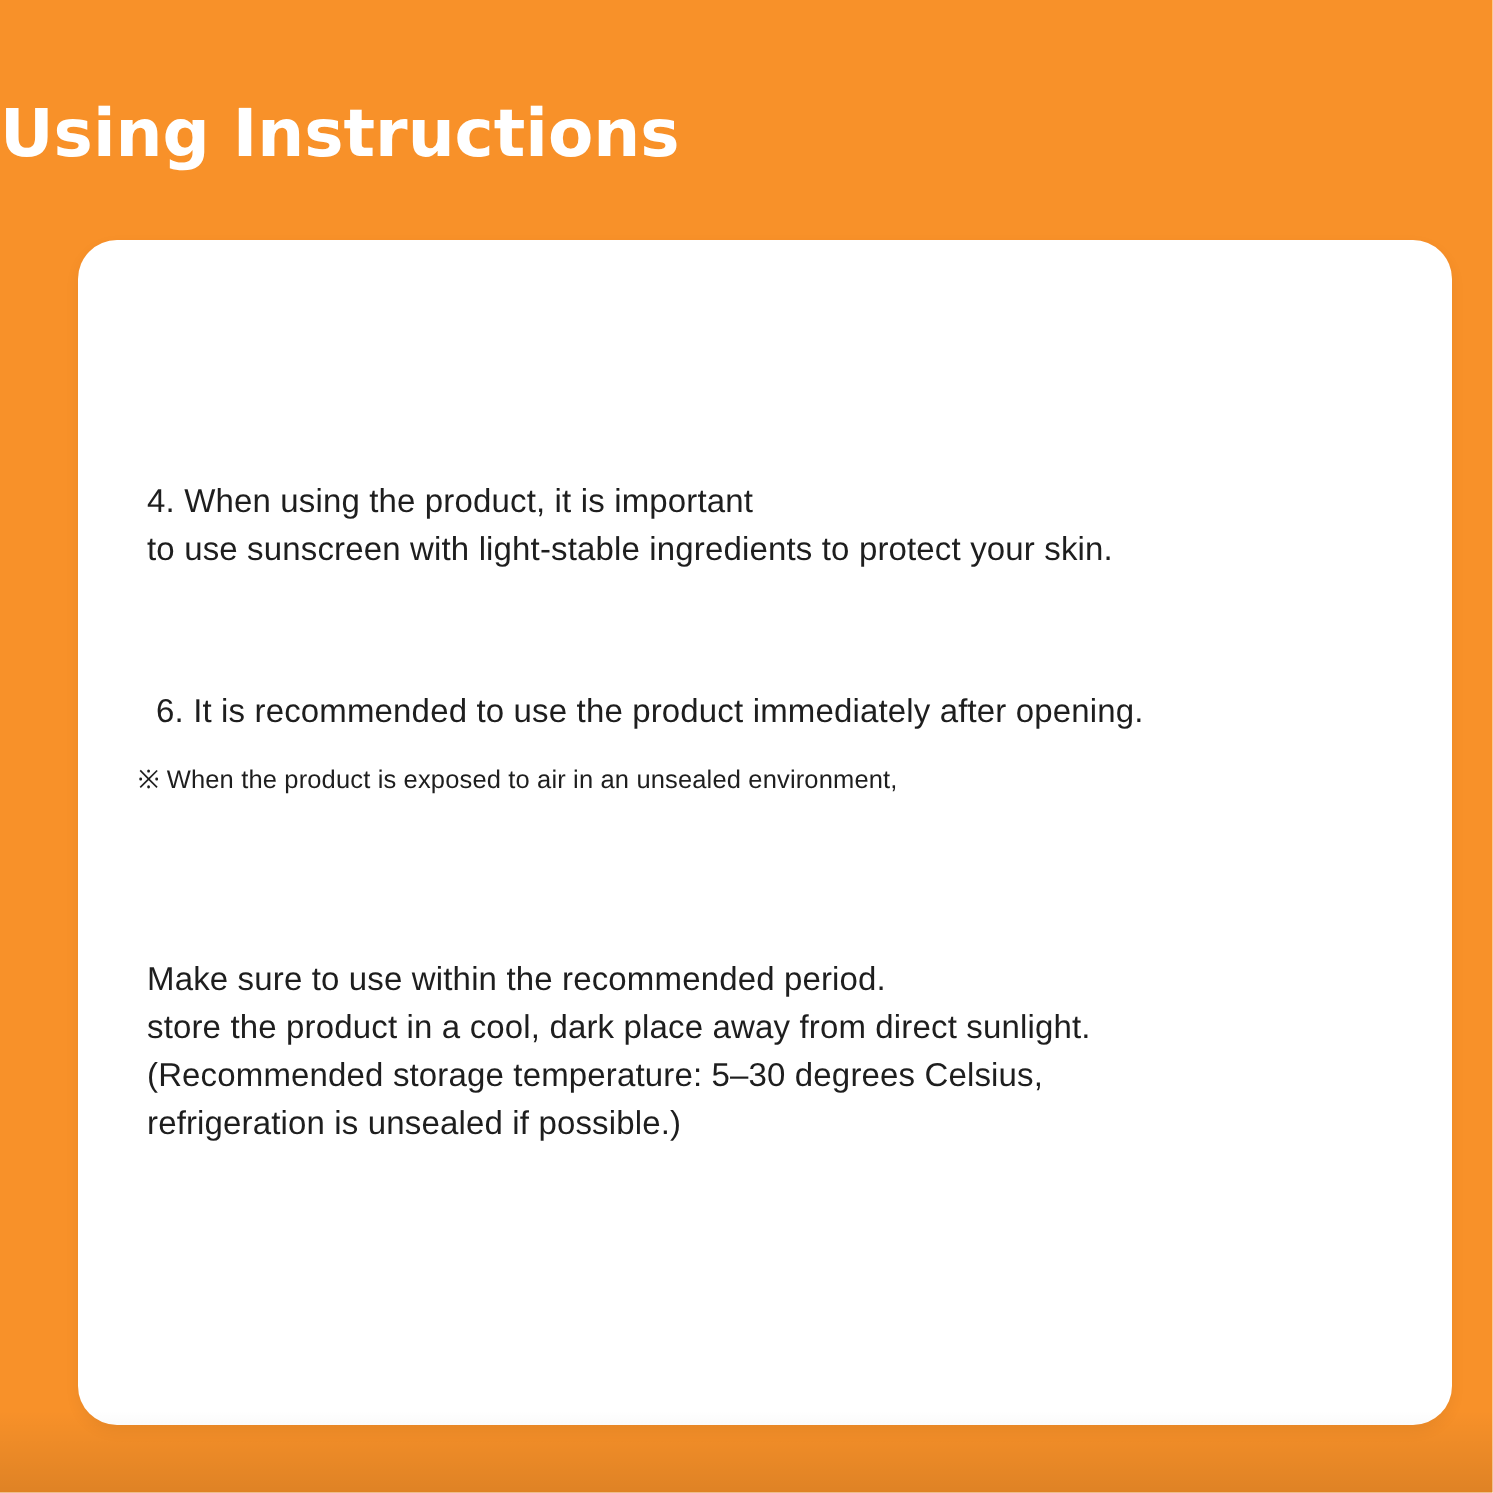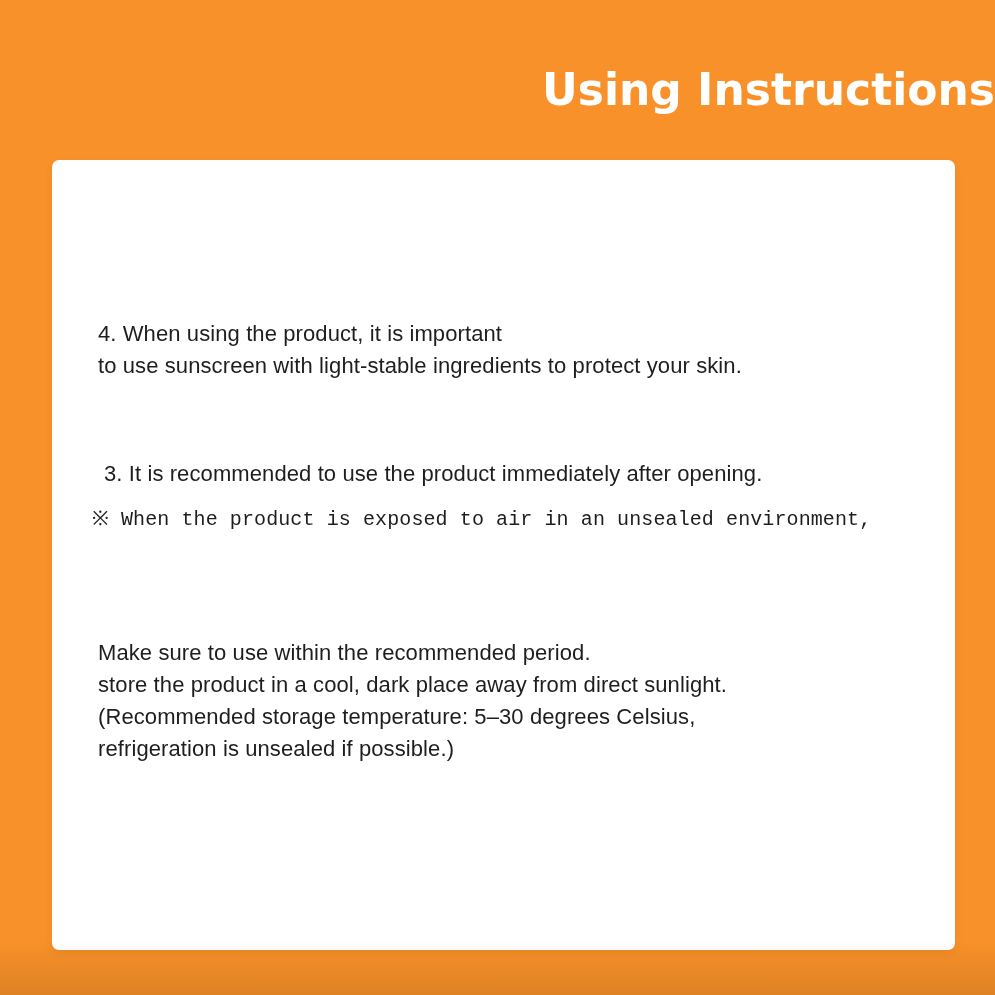--- a/index.html
+++ b/index.html
@@ -22,75 +22,75 @@
     height: 55px;
     background: linear-gradient(180deg, rgba(0,0,0,0) 0%, rgba(0,0,0,0.10) 100%);
     pointer-events: none;
   }
   .page-title {
     position: absolute;
     top: 64px;
     left: 0;
     width: 100%;
     margin: 0;
-    text-align: right;
+    text-align: left;
     color: #FFFFFF;
     font-family: "DejaVu Sans", "Liberation Sans", sans-serif;
     font-size: 44px;
     font-weight: bold;
     letter-spacing: 0px;
   }
   .card {
     position: absolute;
     left: 52px;
     top: 160px;
     width: 903px;
     height: 790px;
     background: #FFFFFF;
-    border-radius: 7px;
+    border-radius: 26px;
     box-shadow: 0 4px 10px rgba(0,0,0,0.06);
+    padding-left: 13px;
   }
   .card p {
     margin: 0;
     color: #1E1E1E;
   }
   .body-text {
     position: absolute;
     left: 46px;
     font-size: 22px;
     line-height: 32px;
     letter-spacing: 0.1px;
   }
   .section-4 { top: 158px; }
   .section-5 { top: 298px; left: 52px; }
   .note-text {
     position: absolute;
     left: 40px;
     top: 346px;
-    font-size: 20px;
+    font-size: 17px;
     line-height: 27px;
     letter-spacing: 0.1px;
-    font-family: Liberation Mono, monospace;
   }
   .section-6 { top: 477px; }
 </style>
 </head>
 <body>
 
 <h1 class="page-title">Using Instructions</h1>
 
 <div class="card">
 
   <div class="body-text section-4">
     <p>4. When using the product, it is important</p>
     <p>to use sunscreen with light-stable ingredients to protect your skin.</p>
   </div>
 
   <div class="body-text section-5">
-    <p>3. It is recommended to use the product immediately after opening.</p>
+    <p>6. It is recommended to use the product immediately after opening.</p>
   </div>
 
   <div class="note-text">
     <p>※ When the product is exposed to air in an unsealed environment,</p>
   </div>
 
   <div class="body-text section-6">
     <p>Make sure to use within the recommended period.</p>
     <p>store the product in a cool, dark place away from direct sunlight.</p>
     <p>(Recommended storage temperature: 5–30 degrees Celsius,</p>

